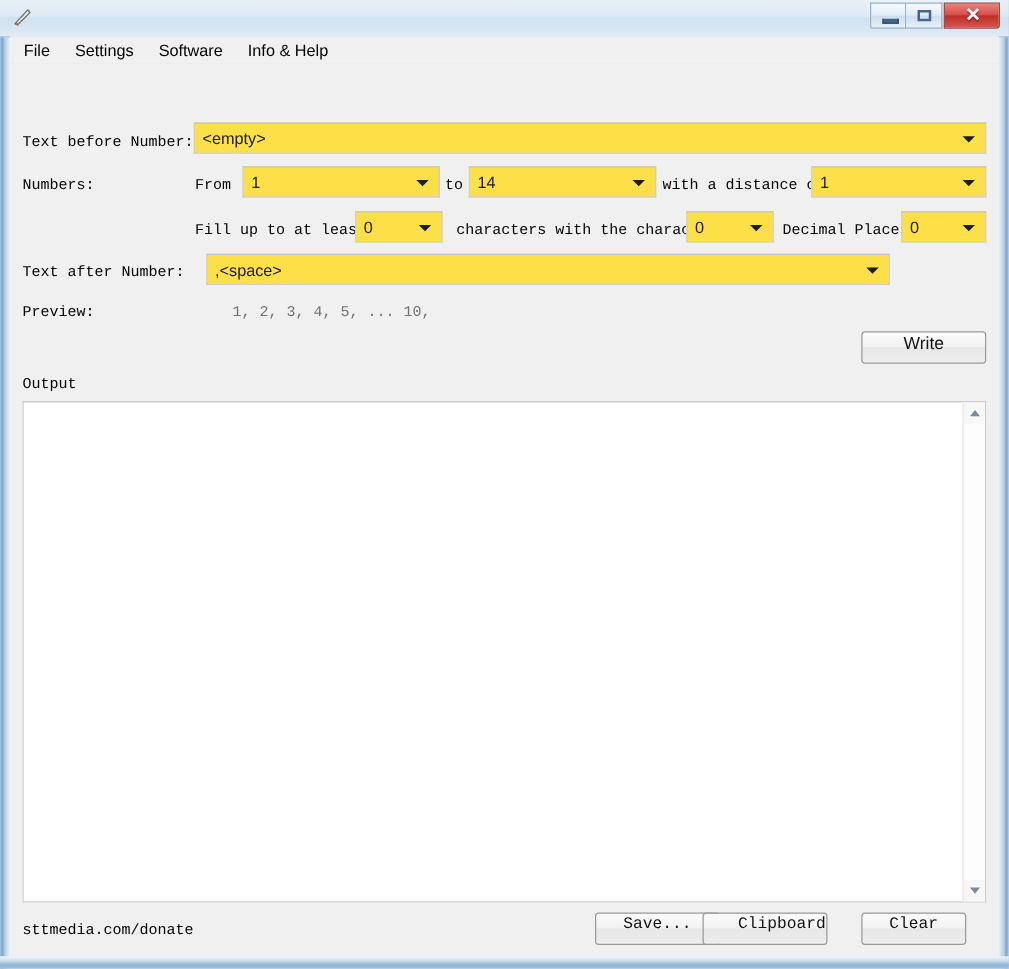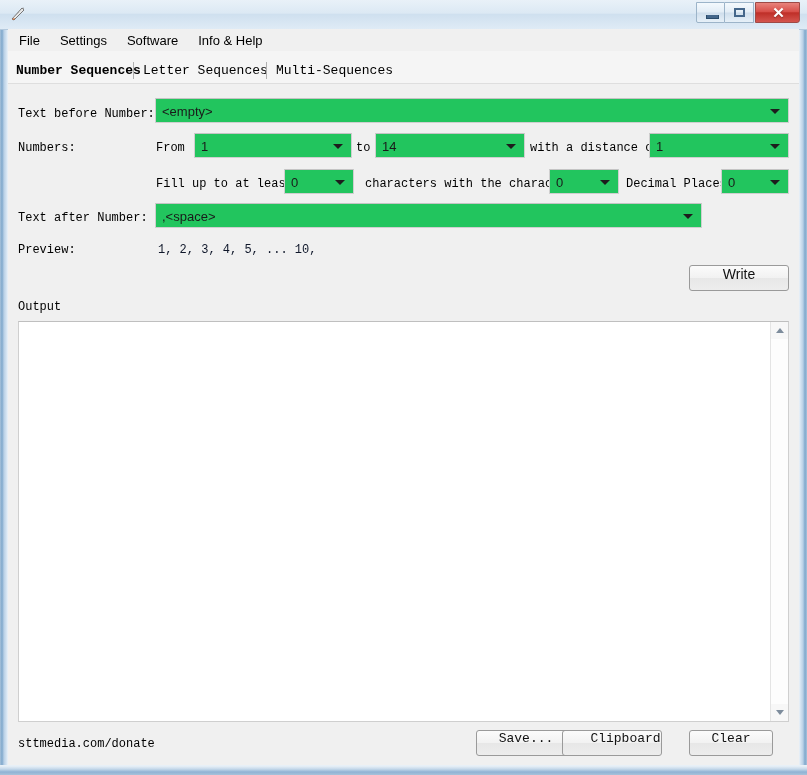--- a/index.html
+++ b/index.html
@@ -89,39 +89,39 @@
   .lbl{
     position:absolute;
     font-family:"Liberation Mono", monospace;
     font-size:12px;color:#000;white-space:nowrap;
   }
   .lbl-b{font-weight:normal;}
 
   
   .combo{
     position:absolute;box-sizing:border-box;
-    background:#22c55e;
+    background:#fde047;
     border:1px solid #cfcfcf;
     border-top-color:#c4c4c4;
   }
   .combo .val{
     position:absolute;left:6px;top:50%;transform:translateY(-50%);
     font-family:"Liberation Sans", sans-serif;
     font-size:13px;color:#1a1a1a;white-space:nowrap;
   }
   .combo .arrow{
     position:absolute;right:8px;top:50%;margin-top:-2px;
     width:0;height:0;border-left:5px solid transparent;border-right:5px solid transparent;
     border-top:5px solid #1d1d1d;
   }
 
   .preview-val{
     position:absolute;
     font-family:"Liberation Mono", monospace;
-    font-size:12px;color:#0f172a;white-space:pre;
+    font-size:12px;color:#737373;white-space:pre;margin-left:28px;
   }
 
   
   .btn{
     position:absolute;box-sizing:border-box;
     background:linear-gradient(to bottom,#fbfbfb 0%,#f2f2f2 48%,#e7e7e7 50%,#ededed 100%);
     border:1px solid #9a9a9a;border-radius:3px;
     display:flex;align-items:flex-start;justify-content:center;
     cursor:default;
   }
@@ -186,27 +186,20 @@
 
   <div class="menubar">
     <div class="menu-item">File</div>
     <div class="menu-item">Settings</div>
     <div class="menu-item">Software</div>
     <div class="menu-item">Info &amp; Help</div>
   </div>
 
   <div class="client">
 
-    <div class="tabstrip">
-      <div class="tab sel" style="left:8px;">Number Sequences</div>
-      <div class="tab-sep" style="left:125px;"></div>
-      <div class="tab" style="left:135px;">Letter Sequences</div>
-      <div class="tab-sep" style="left:258px;"></div>
-      <div class="tab" style="left:268px;">Multi-Sequences</div>
-    </div>
 
     <div class="lbl" style="left:10px;top:56px;">Text before Number:</div>
     <div class="combo" style="left:147px;top:47px;width:634px;height:25px;">
       <span class="val">&lt;empty&gt;</span>
       <span class="arrow"></span>
     </div>
 
     <div class="lbl" style="left:10px;top:90px;">Numbers:</div>
     <div class="lbl" style="left:148px;top:90px;">From</div>
     <div class="combo" style="left:186px;top:82px;width:158px;height:25px;">
@@ -234,21 +227,21 @@
       <span class="val">0</span>
       <span class="arrow"></span>
     </div>
     <div class="lbl" style="left:618px;top:126px;">Decimal Places:</div>
     <div class="combo" style="left:713px;top:118px;width:68px;height:25px;">
       <span class="val">0</span>
       <span class="arrow"></span>
     </div>
 
     <div class="lbl" style="left:10px;top:160px;">Text after Number:</div>
-    <div class="combo" style="left:147px;top:152px;width:547px;height:25px;">
+    <div class="combo" style="left:157px;top:152px;width:547px;height:25px;">
       <span class="val">,&lt;space&gt;</span>
       <span class="arrow"></span>
     </div>
 
     <div class="lbl" style="left:10px;top:192px;">Preview:</div>
     <div class="preview-val" style="left:150px;top:192px;">1, 2, 3, 4, 5, ... 10,</div>
 
     <div class="btn sans" style="left:681px;top:214px;width:100px;height:26px;">
       <span>Write</span>
     </div>

